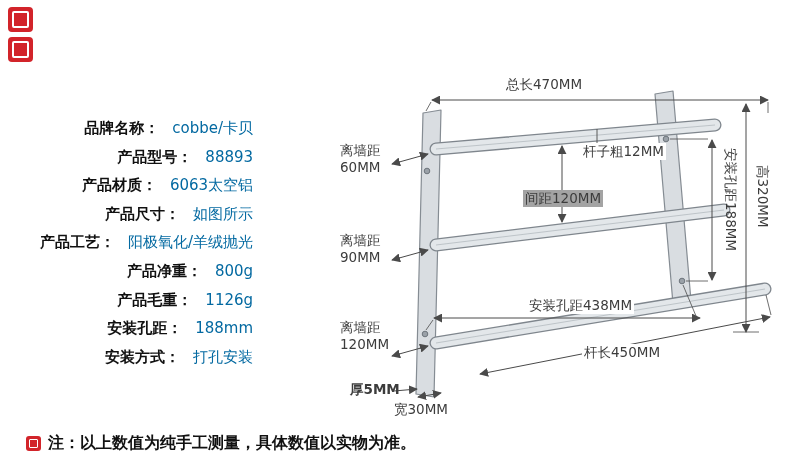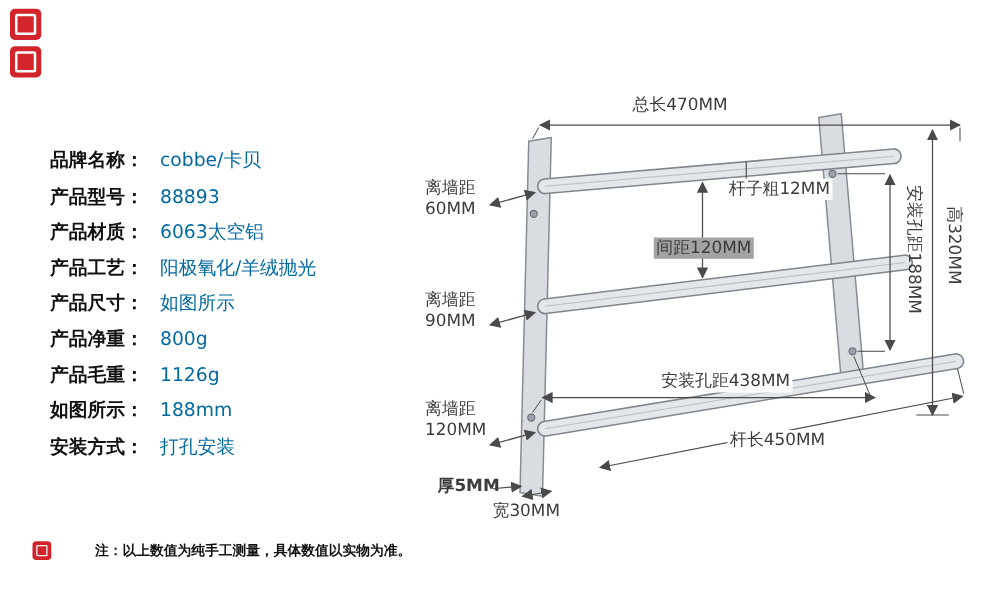--- a/index.html
+++ b/index.html
@@ -11,26 +11,26 @@
   .watermark{
     position:absolute;left:8px;width:25px;height:25px;background:#d2242a;border-radius:4px;
     display:flex;align-items:center;justify-content:center;
   }
   .watermark::after{content:"";width:13px;height:13px;border:2px solid #fff;border-radius:2px;}
   .wm1{top:7px;}
   .wm2{top:37px;}
 
   
   .specs{position:absolute;left:40px;top:121px;}
-  .spec-row{display:flex;font-size:15px;line-height:15px;margin-bottom:13.6px;white-space:nowrap;}
+  .spec-row{display:flex;font-size:15px;line-height:15px;margin-bottom:13.6px;white-space:nowrap;justify-content:flex-end;}
   .spec-label{font-weight:bold;width:88px;color:#111;}
   .spec-value{color:#0369a1;}
 
   
-  .note{position:absolute;left:26px;top:433px;display:flex;align-items:center;font-size:11px;font-weight:bold;color:#111;white-space:nowrap;gap:28px;}
+  .note{position:absolute;left:26px;top:433px;display:flex;align-items:center;font-size:16px;font-weight:bold;color:#111;white-space:nowrap;}
   .note-icon{width:15px;height:15px;background:#d2242a;border-radius:3px;margin-right:7px;flex:0 0 auto;display:inline-flex;align-items:center;justify-content:center;}
   .note-icon::after{content:"";width:7px;height:7px;border:1.5px solid #fff;border-radius:1px;}
 
   
   .diagram{position:absolute;left:330px;top:40px;width:460px;height:400px;}
   .diagram svg{position:absolute;left:0;top:0;}
   .dim{position:absolute;font-size:13.5px;line-height:17px;color:#3c3c3c;white-space:nowrap;}
   .dim.v{transform:rotate(90deg);transform-origin:0 0;}
   #d-total{left:176px;top:36px;}
   #d-wall1{left:10px;top:102px;}
@@ -60,37 +60,37 @@
     </div>
     <div class="spec-row">
       <span class="spec-label">产品型号：</span>
       <span class="spec-value">88893</span>
     </div>
     <div class="spec-row">
       <span class="spec-label">产品材质：</span>
       <span class="spec-value">6063太空铝</span>
     </div>
     <div class="spec-row">
+      <span class="spec-label">产品尺寸：</span>
+      <span class="spec-value">如图所示</span>
+    </div>
+    <div class="spec-row">
       <span class="spec-label">产品工艺：</span>
       <span class="spec-value">阳极氧化/羊绒抛光</span>
     </div>
     <div class="spec-row">
-      <span class="spec-label">产品尺寸：</span>
-      <span class="spec-value">如图所示</span>
-    </div>
-    <div class="spec-row">
       <span class="spec-label">产品净重：</span>
       <span class="spec-value">800g</span>
     </div>
     <div class="spec-row">
       <span class="spec-label">产品毛重：</span>
       <span class="spec-value">1126g</span>
     </div>
     <div class="spec-row">
-      <span class="spec-label">如图所示：</span>
+      <span class="spec-label">安装孔距：</span>
       <span class="spec-value">188mm</span>
     </div>
     <div class="spec-row">
       <span class="spec-label">安装方式：</span>
       <span class="spec-value">打孔安装</span>
     </div>
   </div>
 
   <div class="note">
     <span class="note-icon"></span>

